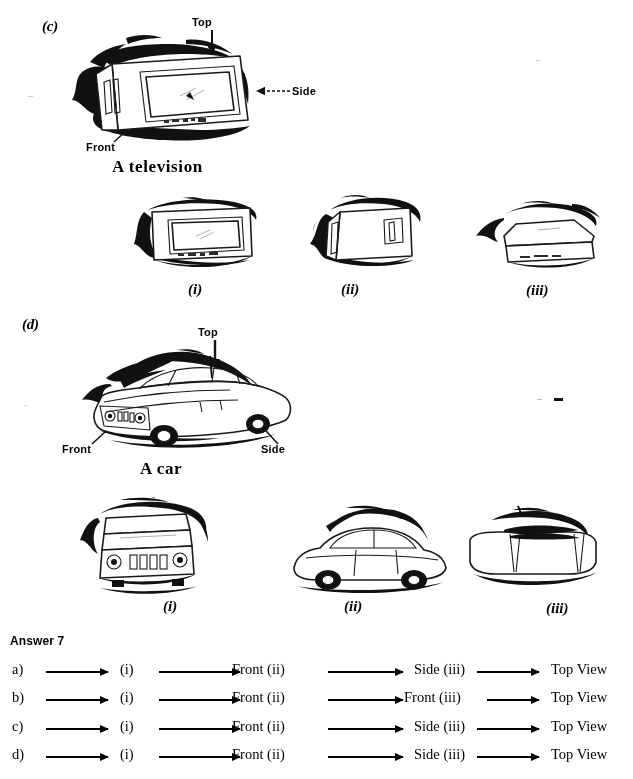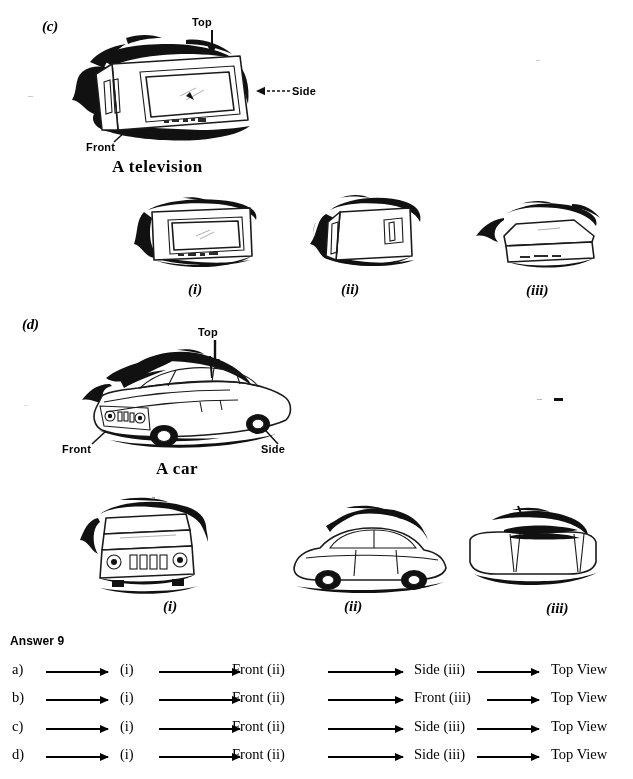--- a/index.html
+++ b/index.html
@@ -284,21 +284,21 @@
   <ellipse cx="84" cy="86" rx="7" ry="5.5" fill="#fff" stroke="#1a1a1a" stroke-width="1.2"></ellipse>
   <ellipse cx="178" cy="74" rx="12" ry="10" class="ink"></ellipse>
   <ellipse cx="178" cy="74" rx="6" ry="4.8" fill="#fff" stroke="#1a1a1a" stroke-width="1.2"></ellipse>
 
   <path class="outline-thin" d="M120 52 L122 62"></path>
   <path class="outline-thin" d="M140 50 L142 60"></path>
 
   <path class="ink" d="M30 90 C70 98 150 96 196 84 C156 100 70 102 30 90 Z"></path>
 </svg>
 
-<div class="abs caption" style="left:156px; top:459px;">A car</div>
+<div class="abs caption" style="left:140px; top:459px;">A car</div>
 
 <svg class="abs" style="left:80px; top:500px;" width="130" height="92" viewBox="0 0 130 92">
   <path class="ink" d="M18 18 C8 20 4 30 0 40 C8 40 10 50 18 54 C12 44 12 28 20 22 Z"></path>
   <path class="ink" d="M20 14 C36 2 76 -2 104 6 C120 10 128 20 126 32
                        C120 18 104 10 82 8 C54 4 30 8 20 14 Z"></path>
   <path class="ink" d="M40 0 C56 -4 78 -2 88 2 C70 0 52 0 40 0 Z"></path>
   <path class="ink" d="M110 10 C122 16 128 28 128 42 C124 28 118 18 110 12 Z"></path>
 
   <path class="outline" d="M26 18 L106 14 L110 30 L24 34 Z"></path>
 
@@ -370,42 +370,42 @@
   <path class="outline-thin" d="M122 22 L126 60" stroke-width="2"></path>
   <path class="outline-thin" d="M132 22 L128 60" stroke-width="2"></path>
 
   <path class="ink" d="M52 18 C70 12 104 12 126 18 C104 22 72 24 52 20 Z"></path>
   <path class="ink" d="M58 24 C78 20 110 20 128 26 C108 28 76 28 58 26 Z"></path>
 
   <path class="ink" d="M22 62 C50 72 120 72 146 60 C120 76 48 78 22 62 Z"></path>
 </svg>
 <div class="abs roman" style="left:546px; top:600px;">(iii)</div>
 
-<div class="abs answer-heading" style="left:10px; top:634px;">Answer 9</div>
+<div class="abs answer-heading" style="left:10px; top:634px;">Answer 7</div>
 
 <div class="ans-row" style="top:658px;">
   <span class="ans-cell" style="left:12px;">a)</span>
   <span class="arrow" style="left:46px;  width:62px;"></span>
   <span class="ans-cell" style="left:120px;">(i)</span>
   <span class="arrow" style="left:159px; width:81px;"></span>
   <span class="ans-cell" style="left:232px;">Front  (ii)</span>
   <span class="arrow" style="left:328px; width:75px;"></span>
   <span class="ans-cell" style="left:414px;">Side (iii)</span>
   <span class="arrow" style="left:477px; width:62px;"></span>
   <span class="ans-cell" style="left:551px;">Top View</span>
 </div>
 
 <div class="ans-row" style="top:686px;">
   <span class="ans-cell" style="left:12px;">b)</span>
   <span class="arrow" style="left:46px;  width:62px;"></span>
   <span class="ans-cell" style="left:120px;">(i)</span>
   <span class="arrow" style="left:159px; width:81px;"></span>
   <span class="ans-cell" style="left:232px;">Front  (ii)</span>
   <span class="arrow" style="left:328px; width:75px;"></span>
-  <span class="ans-cell" style="left:414px;">Front (iii)</span>
+  <span class="ans-cell" style="left:404px;">Front (iii)</span>
   <span class="arrow" style="left:487px; width:52px;"></span>
   <span class="ans-cell" style="left:551px;">Top View</span>
 </div>
 
 <div class="ans-row" style="top:715px;">
   <span class="ans-cell" style="left:12px;">c)</span>
   <span class="arrow" style="left:46px;  width:62px;"></span>
   <span class="ans-cell" style="left:120px;">(i)</span>
   <span class="arrow" style="left:159px; width:81px;"></span>
   <span class="ans-cell" style="left:232px;">Front  (ii)</span>

